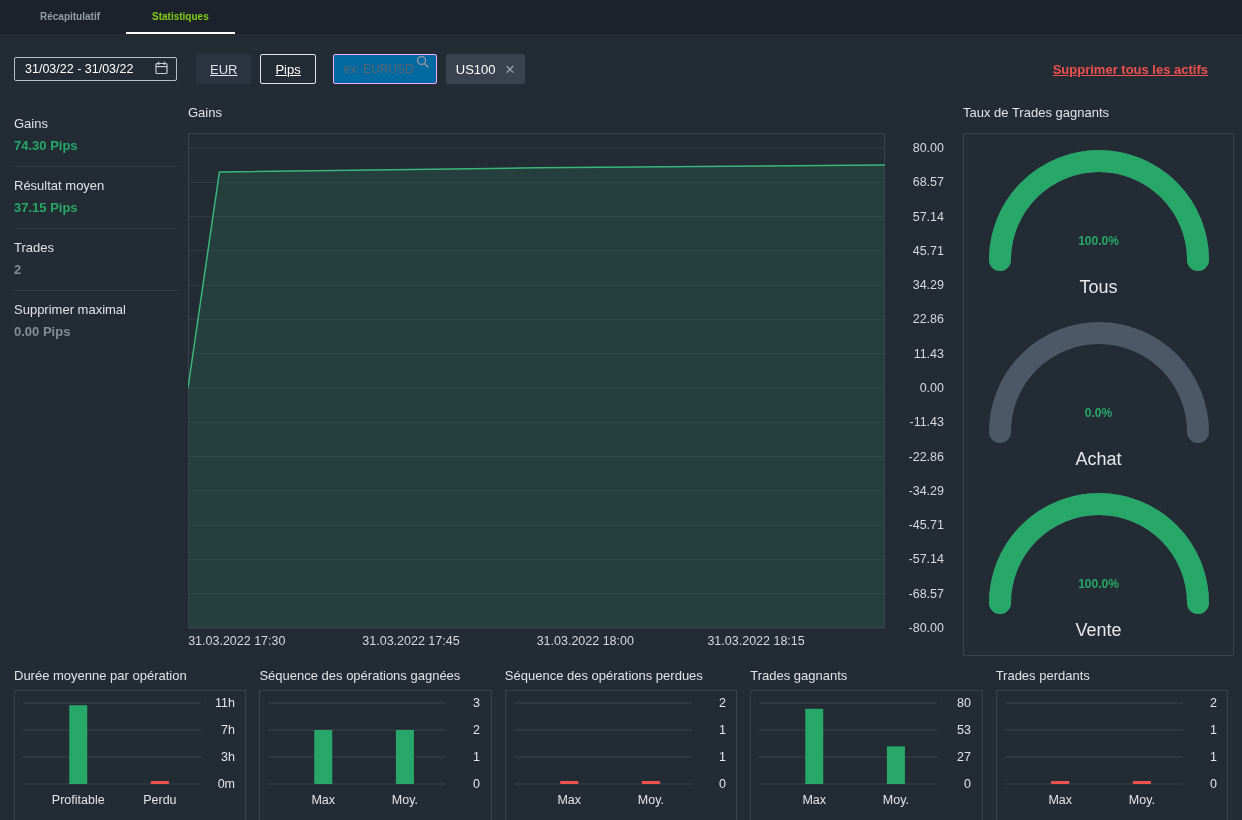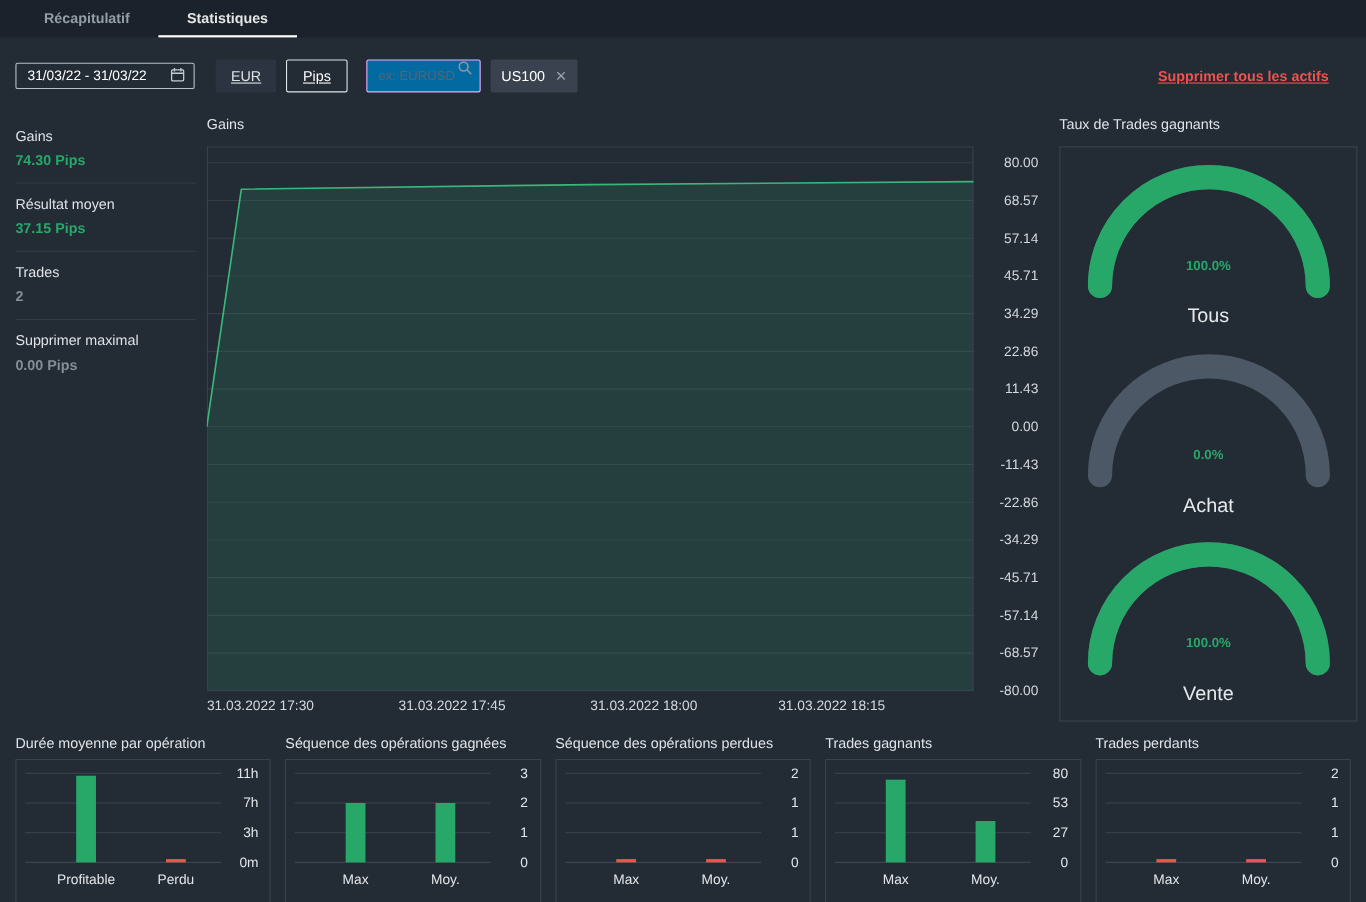--- a/index.html
+++ b/index.html
@@ -2,23 +2,23 @@
 <html><head>
 <meta charset="utf-8">
 <style>
   html,body{margin:0;padding:0;background:#12161c;}
   .app{position:relative;width:1242px;height:820px;background:#232b35;overflow:hidden;
        font-family:"Liberation Sans",sans-serif;color:#e6e9ec;}
 
   
   .tabbar{position:absolute;top:0;left:0;right:0;height:34px;background:#1b222b;
           display:flex;align-items:stretch;padding-left:14px;}
-  .tab{display:flex;align-items:center;padding:0 26px;font-size:13px;font-weight:bold;
+  .tab{display:flex;align-items:center;padding:0 26px;font-size:10px;font-weight:bold;
        color:#949ea8;cursor:pointer;border-bottom:2px solid transparent;}
-  .tab.active{color:#e5e5e5;border-bottom-color:#ffffff;}
+  .tab.active{color:#84cc16;border-bottom-color:#ffffff;}
 
   
   .toolbar{position:absolute;top:34px;left:0;right:0;height:70px;display:flex;
            align-items:center;padding:0 14px;gap:9px;}
   .datebox{width:163px;height:24px;border:1px solid #b7bfc7;border-radius:2px;
            display:flex;align-items:center;justify-content:space-between;
            padding:0 8px 0 10px;font-size:12.5px;color:#fff;box-sizing:border-box;
            margin-right:10px;cursor:pointer;}
   .btn{height:30px;padding:0 14px;display:flex;align-items:center;font-size:13px;
        color:#dfe3e7;background:#2b3440;border:none;border-radius:2px;cursor:pointer;

